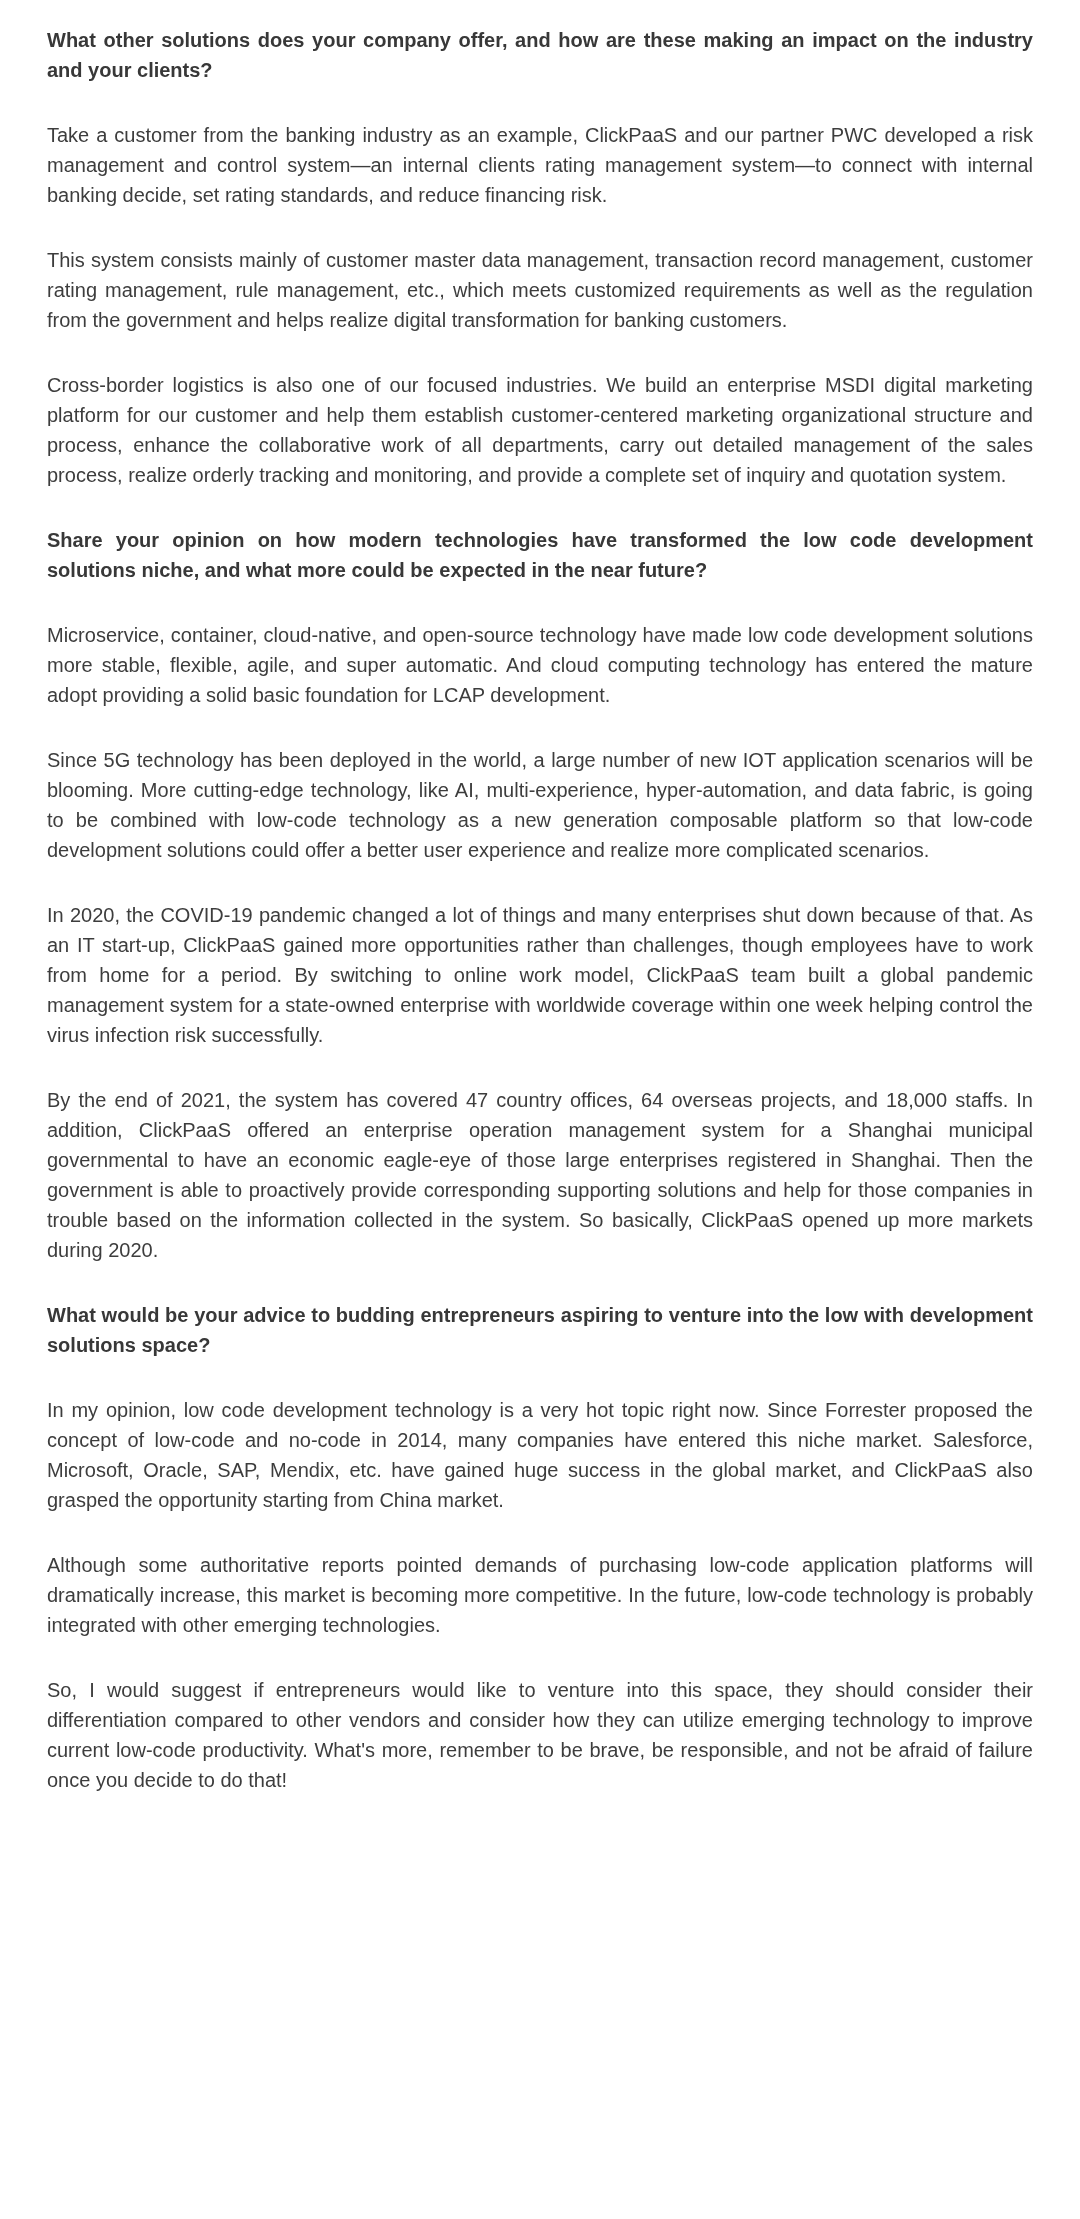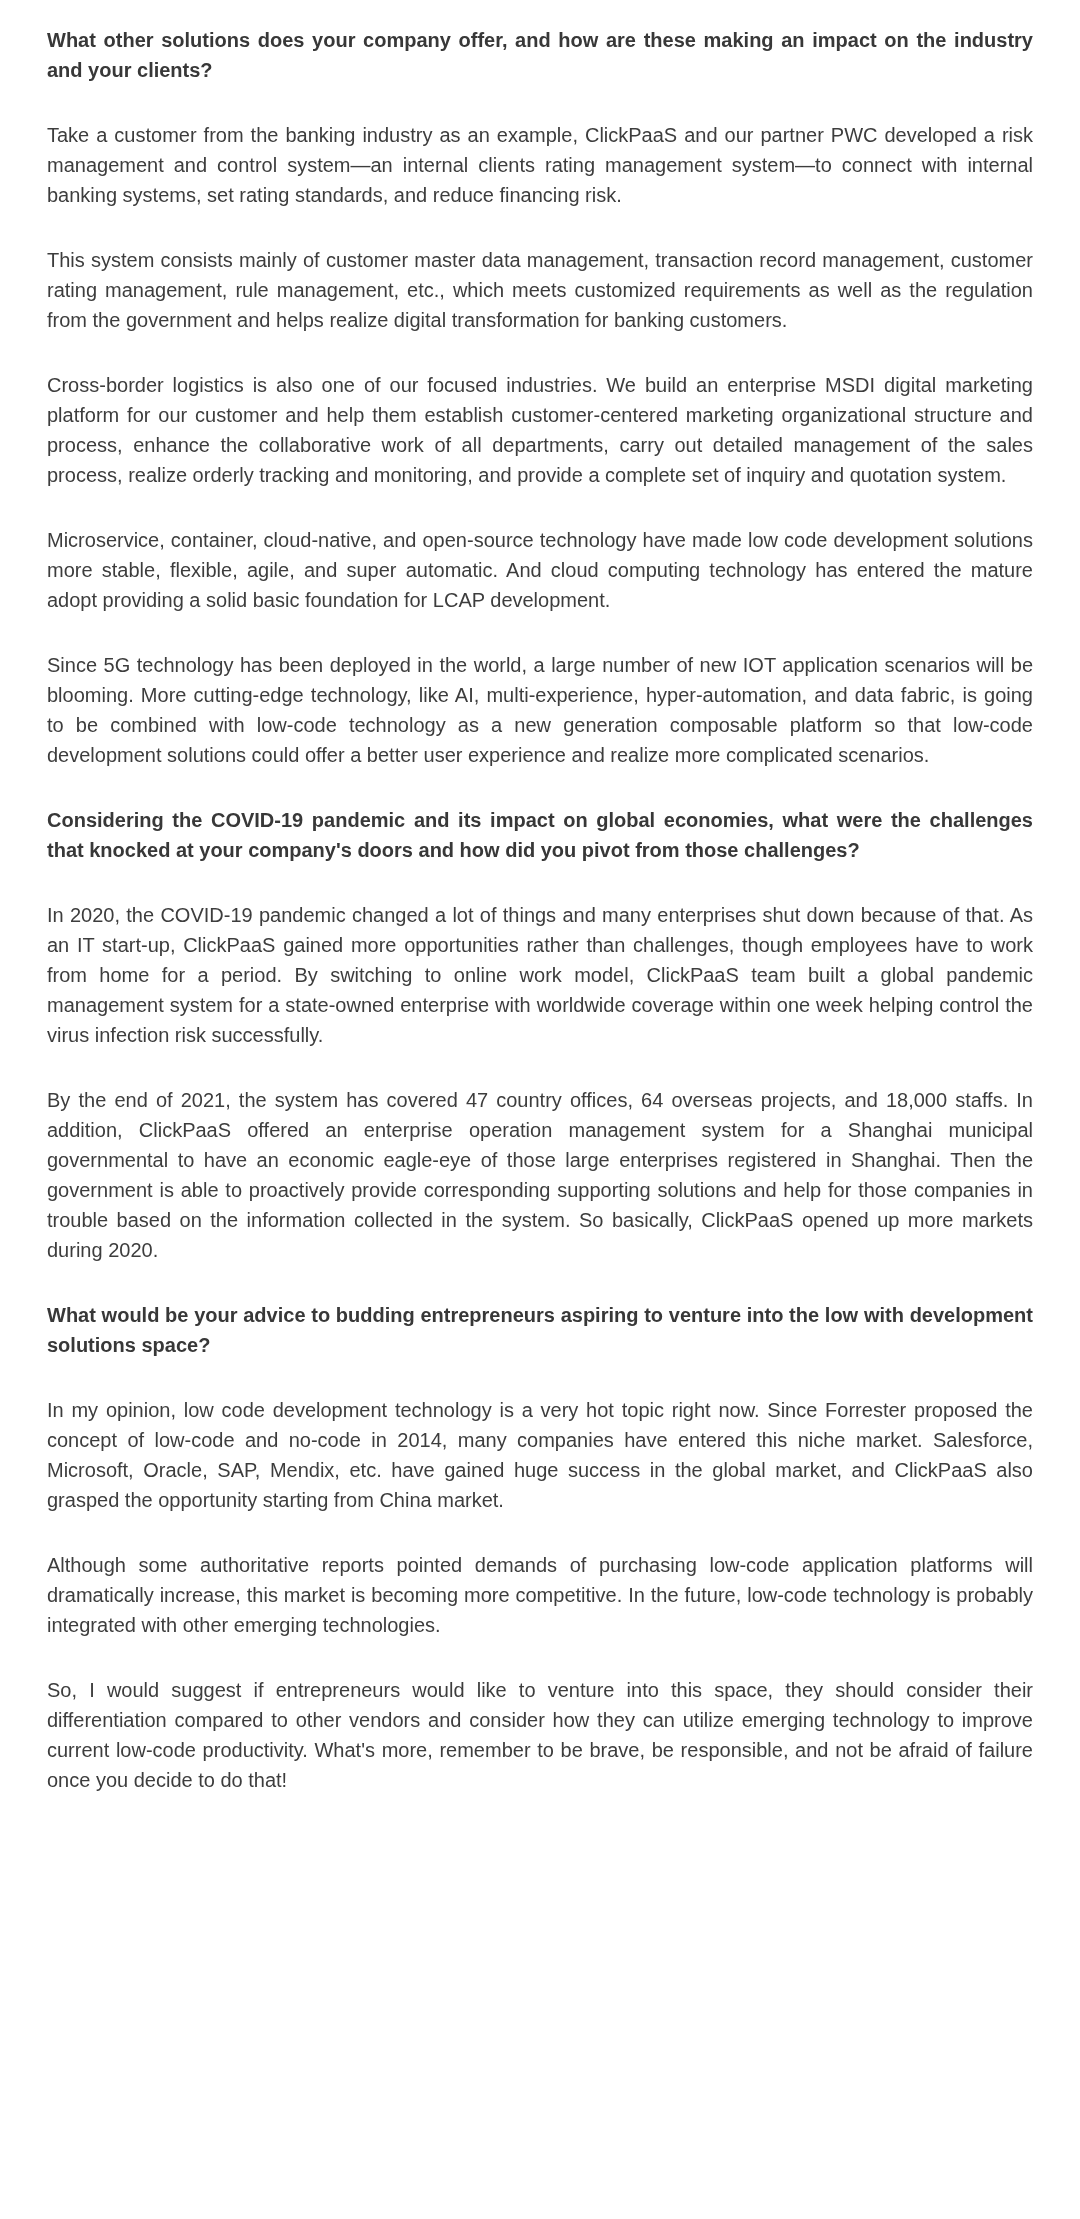--- a/index.html
+++ b/index.html
@@ -31,25 +31,25 @@
   }
   .a-paragraph {
     font-weight: normal;
   }
 </style>
 </head>
 <body>
 
 <div class="page">
   <p class="block q-heading">What other solutions does your company offer, and how are these making an impact on the industry and your clients?</p>
-  <p class="block a-paragraph">Take a customer from the banking industry as an example, ClickPaaS and our partner PWC developed a risk management and control system—an internal clients rating management system—to connect with internal banking systems, set rating standards, and reduce financing risk.</p>
+  <p class="block a-paragraph">Take a customer from the banking industry as an example, ClickPaaS and our partner PWC developed a risk management and control system—an internal clients rating management system—to connect with internal banking decide, set rating standards, and reduce financing risk.</p>
   <p class="block a-paragraph">This system consists mainly of customer master data management, transaction record management, customer rating management, rule management, etc., which meets customized requirements as well as the regulation from the government and helps realize digital transformation for banking customers.</p>
   <p class="block a-paragraph">Cross-border logistics is also one of our focused industries. We build an enterprise MSDI digital marketing platform for our customer and help them establish customer-centered marketing organizational structure and process, enhance the collaborative work of all departments, carry out detailed management of the sales process, realize orderly tracking and monitoring, and provide a complete set of inquiry and quotation system.</p>
+  <p class="block q-heading">Share your opinion on how modern technologies have transformed the low code development solutions niche, and what more could be expected in the near future?</p>
   <p class="block a-paragraph">Microservice, container, cloud-native, and open-source technology have made low code development solutions more stable, flexible, agile, and super automatic. And cloud computing technology has entered the mature adopt providing a solid basic foundation for LCAP development.</p>
   <p class="block a-paragraph">Since 5G technology has been deployed in the world, a large number of new IOT application scenarios will be blooming. More cutting-edge technology, like AI, multi-experience, hyper-automation, and data fabric, is going to be combined with low-code technology as a new generation composable platform so that low-code development solutions could offer a better user experience and realize more complicated scenarios.</p>
-  <p class="block q-heading">Considering the COVID-19 pandemic and its impact on global economies, what were the challenges that knocked at your company's doors and how did you pivot from those challenges?</p>
   <p class="block a-paragraph">In 2020, the COVID-19 pandemic changed a lot of things and many enterprises shut down because of that. As an IT start-up, ClickPaaS gained more opportunities rather than challenges, though employees have to work from home for a period. By switching to online work model, ClickPaaS team built a global pandemic management system for a state-owned enterprise with worldwide coverage within one week helping control the virus infection risk successfully.</p>
   <p class="block a-paragraph">By the end of 2021, the system has covered 47 country offices, 64 overseas projects, and 18,000 staffs. In addition, ClickPaaS offered an enterprise operation management system for a Shanghai municipal governmental to have an economic eagle-eye of those large enterprises registered in Shanghai. Then the government is able to proactively provide corresponding supporting solutions and help for those companies in trouble based on the information collected in the system. So basically, ClickPaaS opened up more markets during 2020.</p>
   <p class="block q-heading">What would be your advice to budding entrepreneurs aspiring to venture into the low with development solutions space?</p>
   <p class="block a-paragraph">In my opinion, low code development technology is a very hot topic right now. Since Forrester proposed the concept of low-code and no-code in 2014, many companies have entered this niche market. Salesforce, Microsoft, Oracle, SAP, Mendix, etc. have gained huge success in the global market, and ClickPaaS also grasped the opportunity starting from China market.</p>
   <p class="block a-paragraph">Although some authoritative reports pointed demands of purchasing low-code application platforms will dramatically increase, this market is becoming more competitive. In the future, low-code technology is probably integrated with other emerging technologies.</p>
   <p class="block a-paragraph">So, I would suggest if entrepreneurs would like to venture into this space, they should consider their differentiation compared to other vendors and consider how they can utilize emerging technology to improve current low-code productivity. What's more, remember to be brave, be responsible, and not be afraid of failure once you decide to do that!</p>
 </div>
 
 </body></html>

